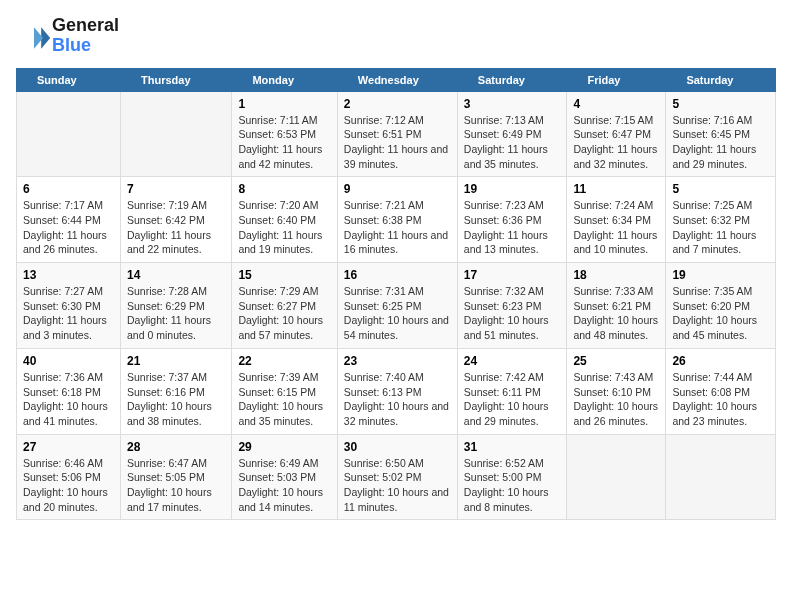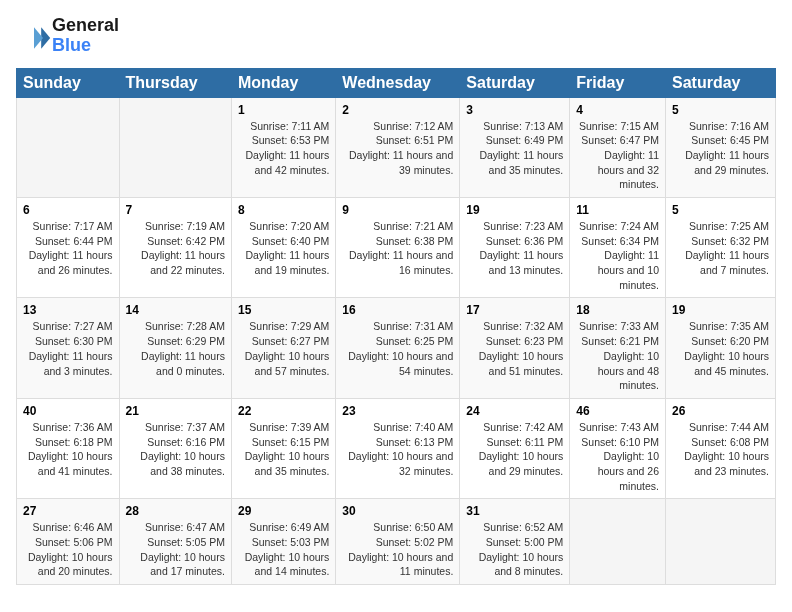--- a/index.html
+++ b/index.html
@@ -49,23 +49,23 @@
     table {
       width: 100%;
       border-collapse: collapse;
       font-size: 11px;
     }
     thead tr {
       background-color: #2e6da4;
       color: #fff;
     }
     thead th {
-      padding: 5px 6px;
+      padding: 5px 20px;
       text-align: left;
-      font-size: 16px;
+      font-size: 11px;
       font-weight: bold;
       border: 1px solid #2e6da4;
     }
     tbody tr {
       vertical-align: top;
     }
     tbody tr:nth-child(odd) {
       background-color: #f9f9f9;
     }
     tbody tr:nth-child(even) {
@@ -81,21 +81,20 @@
     .day-num {
       font-weight: bold;
       font-size: 12px;
       display: block;
       margin-bottom: 2px;
     }
     .day-info {
       color: #333;
       font-size: 10.5px;
       line-height: 1.4;
-      text-align: right;
     }
     .empty-cell {
       background: #f5f5f5;
     }
   </style>
 </head>
 <body>
 
 <div class="header">
   <div class="logo">
@@ -274,21 +273,21 @@
   Sunrise: 7:40 AM<br>Sunset: 6:13 PM<br>Daylight: 10 hours and 32 minutes.
 </div>
         </td>
         <td>
           <span class="day-num">24</span>
 <div class="day-info">
   Sunrise: 7:42 AM<br>Sunset: 6:11 PM<br>Daylight: 10 hours and 29 minutes.
 </div>
         </td>
         <td>
-          <span class="day-num">46</span>
+          <span class="day-num">25</span>
 <div class="day-info">
   Sunrise: 7:43 AM<br>Sunset: 6:10 PM<br>Daylight: 10 hours and 26 minutes.
 </div>
         </td>
         <td>
           <span class="day-num">26</span>
 <div class="day-info">
   Sunrise: 7:44 AM<br>Sunset: 6:08 PM<br>Daylight: 10 hours and 23 minutes.
 </div>
         </td>

